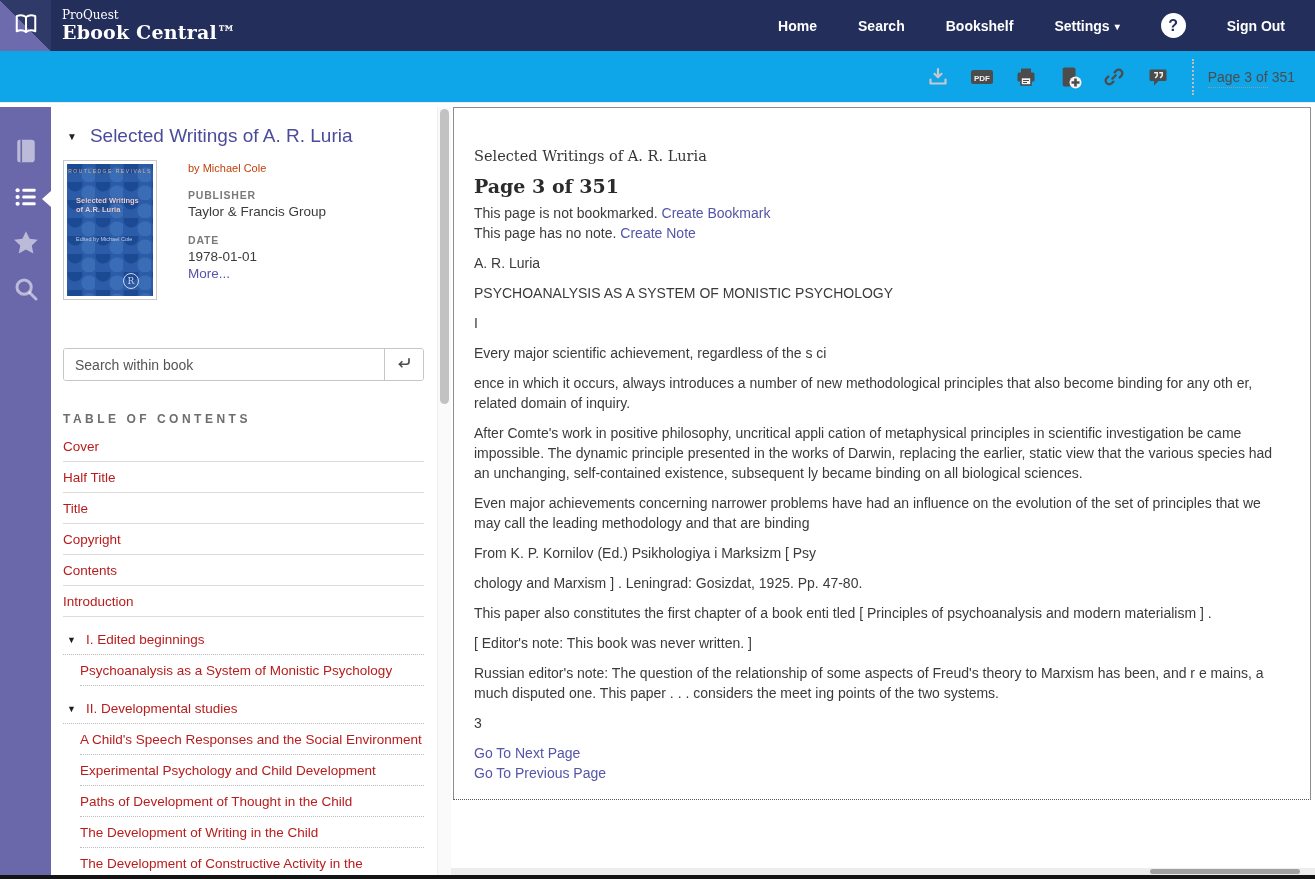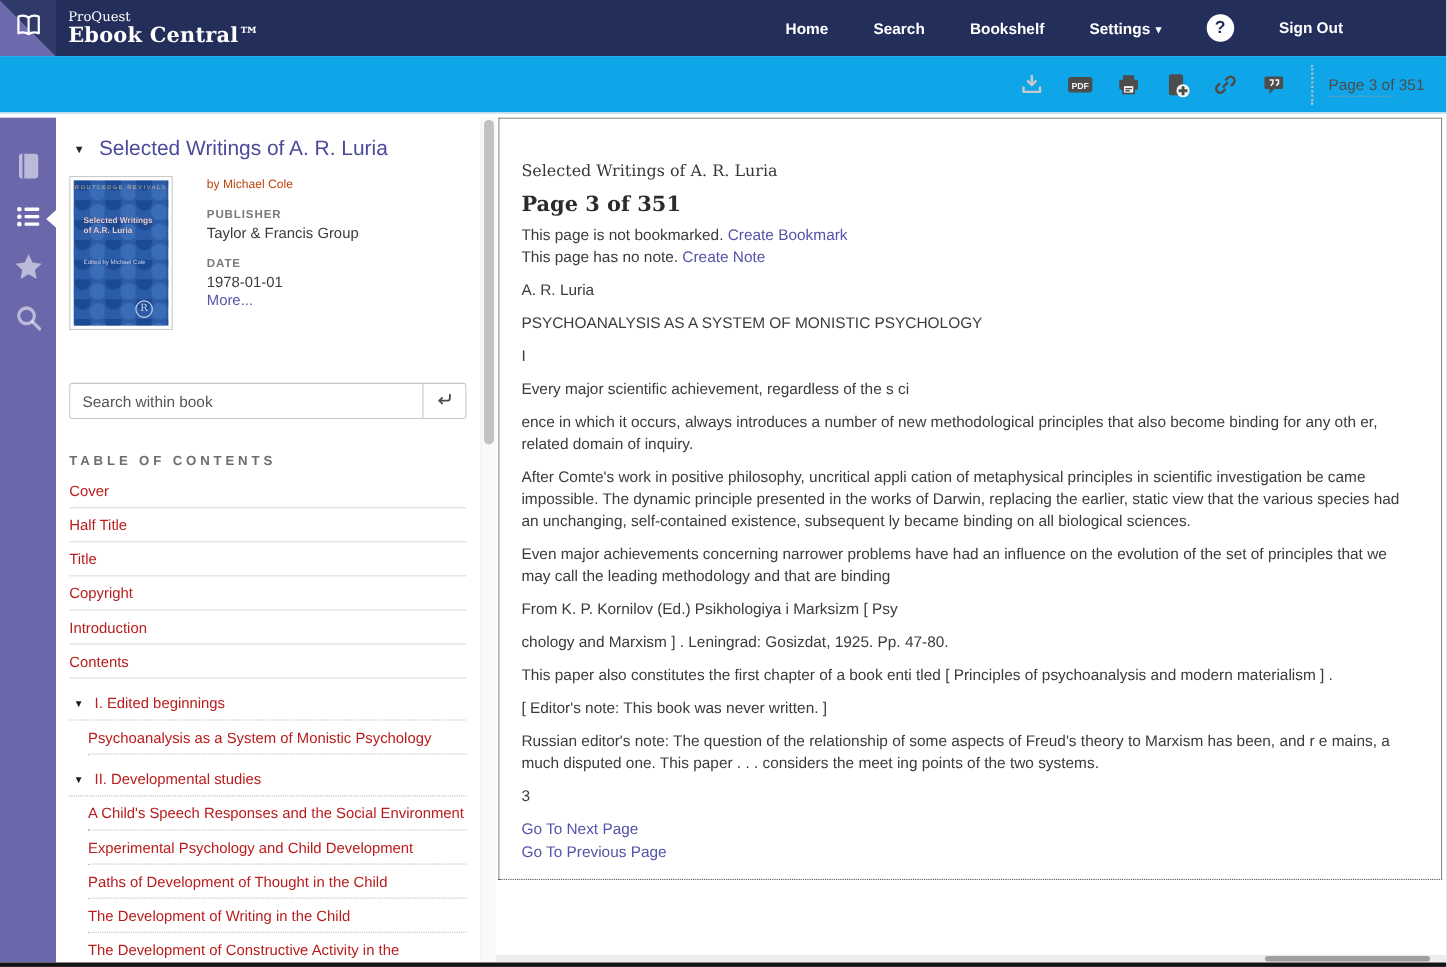--- a/index.html
+++ b/index.html
@@ -16,21 +16,21 @@
                display:flex; align-items:center; justify-content:center; cursor:pointer; }
   .brand-text { margin-left:11px; color:#fff; cursor:pointer; }
   .brand-top { font-family:"DejaVu Serif", serif; font-size:12px; line-height:13px; }
   .brand-bottom { font-family:"DejaVu Serif", serif; font-size:19px; font-weight:bold; line-height:21px; letter-spacing:.2px; }
   .nav-links { display:flex; align-items:center; gap:41px; margin-left:auto; }
   .nav-link { color:#fff; font-size:14px; font-weight:bold; cursor:pointer; white-space:nowrap; }
   .caret { font-size:10px; margin-left:5px; position:relative; top:-1px; }
   .help-btn { width:25px; height:25px; border-radius:50%; background:#fff; color:#232e5b;
               display:flex; align-items:center; justify-content:center; font-weight:bold; font-size:16px;
               margin:0 41px; cursor:pointer; }
-  .signout-wrap { margin-right:94px; }
+  .signout-wrap { margin-right:30px; }
 
   
   .toolbar { position:absolute; left:0; top:51px; width:1315px; height:52px; background:#0ea5e9;
              border-bottom:1px solid #ebebeb; display:flex; align-items:center; justify-content:flex-end; }
   .tb { width:28px; height:28px; border:none; background:transparent; color:#4c4c4c;
         display:flex; align-items:center; justify-content:center; margin-right:16px; cursor:pointer; }
   .tb.disabled { color:#c9c9c9; cursor:default; }
   .tb svg { display:block; }
   .tb-divider { height:36px; border-left:2px dotted #bdbdbd; margin:0 14px 0 4px; }
   .page-indicator { font-size:14px; color:#4c4c4c; margin-right:20px; cursor:pointer; white-space:nowrap; }
@@ -293,24 +293,24 @@
         <div class="toc-row top">
           <span class="toc-label">Half Title</span>
         </div>
         <div class="toc-row top">
           <span class="toc-label">Title</span>
         </div>
         <div class="toc-row top">
           <span class="toc-label">Copyright</span>
         </div>
         <div class="toc-row top">
+          <span class="toc-label">Contents</span>
+        </div>
+        <div class="toc-row top">
           <span class="toc-label">Introduction</span>
-        </div>
-        <div class="toc-row top">
-          <span class="toc-label">Contents</span>
         </div>
         <div class="toc-row section">
           <span class="tri">▼</span>
           <span class="toc-label">I. Edited beginnings</span>
         </div>
         <div class="toc-row sub">
           <span class="toc-label">Psychoanalysis as a System of Monistic Psychology</span>
         </div>
         <div class="toc-row section">
           <span class="tri">▼</span>

